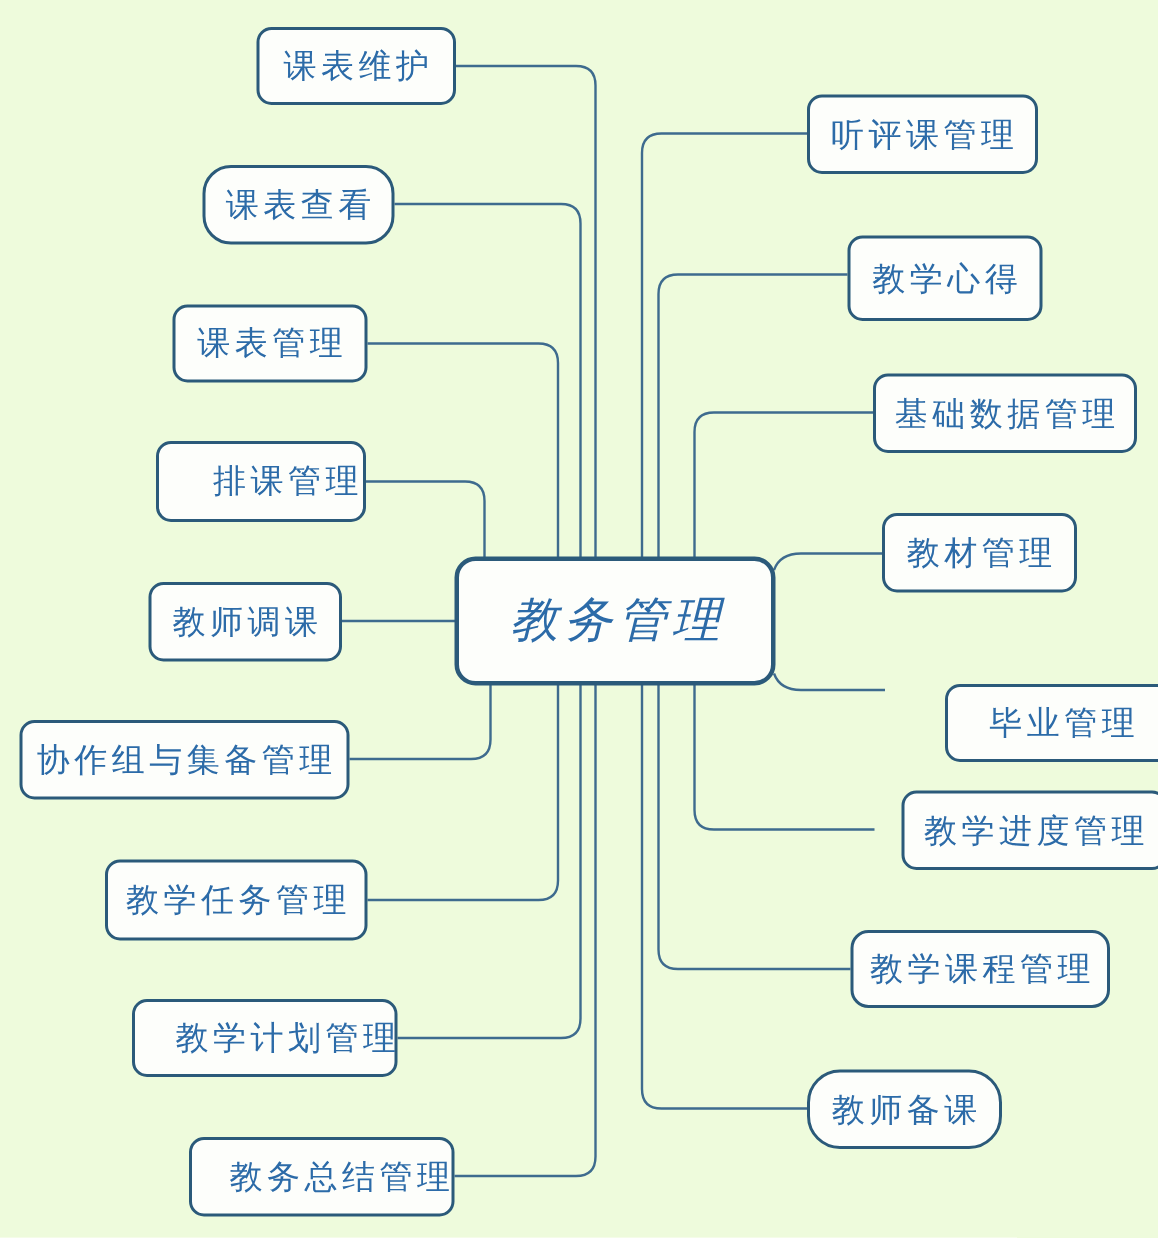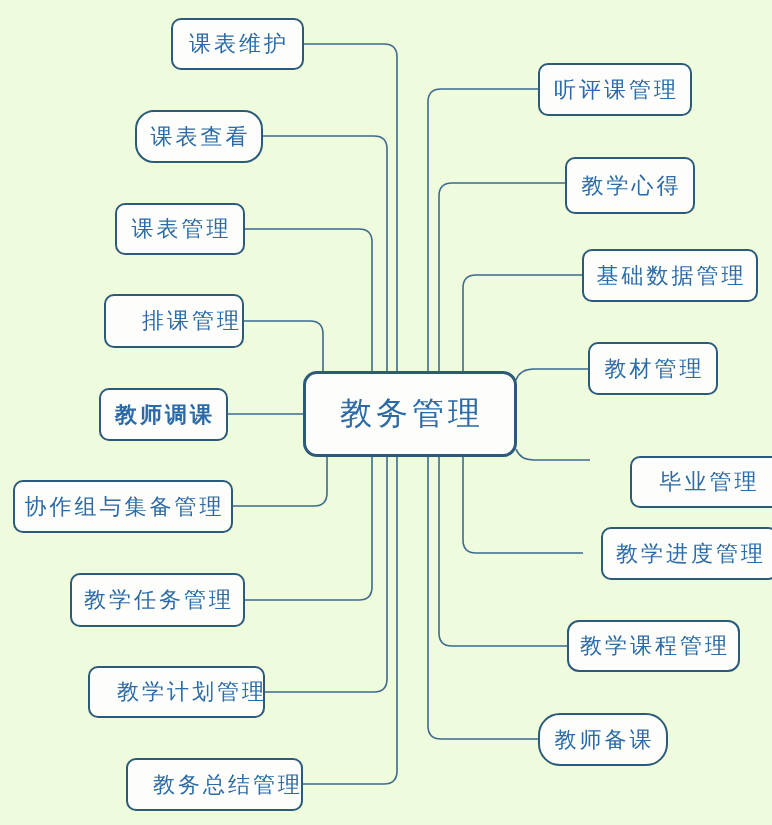--- a/index.html
+++ b/index.html
@@ -76,36 +76,36 @@
       <path d="M538 89 H441 Q428 89 428 102 V372" stroke="#3e6b8e"></path>
       <path d="M565 183 H452 Q439 183 439 196 V372" stroke="#3e6b8e"></path>
       <path d="M582 275 H476 Q463 275 463 288 V372" stroke="#3e6b8e"></path>
       <path d="M588 369 H534 Q520 369 516 380" stroke="#3e6b8e"></path>
       <path d="M590 460 H534 Q520 460 516 449" stroke="#3e6b8e"></path>
       <path d="M583 553 H476 Q463 553 463 540 V456" stroke="#3e6b8e"></path>
       <path d="M567 646 H452 Q439 646 439 633 V456" stroke="#3e6b8e"></path>
       <path d="M538 739 H441 Q428 739 428 726 V456" stroke="#3e6b8e"></path>
     </svg>
   <div id="node-layer">
-    <div class="node root" id="root-node" style="left: 303px; top: 371px; width: 214px; height: 86px;">
+    <div class="node root" id="root-node" style="left: 303px; top: 371px; width: 214px; height: 86px; font-style: italic;">
       <span>教务管理</span>
     </div>
   <div class="node" style="left: 171px; top: 18px; width: 133px; height: 52px;">
         <span>课表维护</span>
       </div>
       <div class="node" style="left: 135px; top: 110px; width: 128px; height: 53px; border-radius: 19px;">
         <span>课表查看</span>
       </div>
       <div class="node" style="left: 115px; top: 203px; width: 130px; height: 52px; text-align: right;">
         <span>课表管理</span>
       </div>
       <div class="node" style="left: 104px; top: 294px; width: 140px; height: 54px; justify-content: flex-end;">
         <span>排课管理</span>
       </div>
-      <div class="node" style="left: 99px; top: 388px; width: 129px; height: 53px; font-weight: bold;">
+      <div class="node" style="left: 99px; top: 388px; width: 129px; height: 53px;">
         <span>教师调课</span>
       </div>
       <div class="node" style="left: 13px; top: 480px; width: 220px; height: 53px;">
         <span>协作组与集备管理</span>
       </div>
       <div class="node" style="left: 70px; top: 573px; width: 175px; height: 54px;">
         <span>教学任务管理</span>
       </div>
       <div class="node" style="left: 88px; top: 666px; width: 177px; height: 52px; padding-left: 28px;">
         <span>教学计划管理</span>

